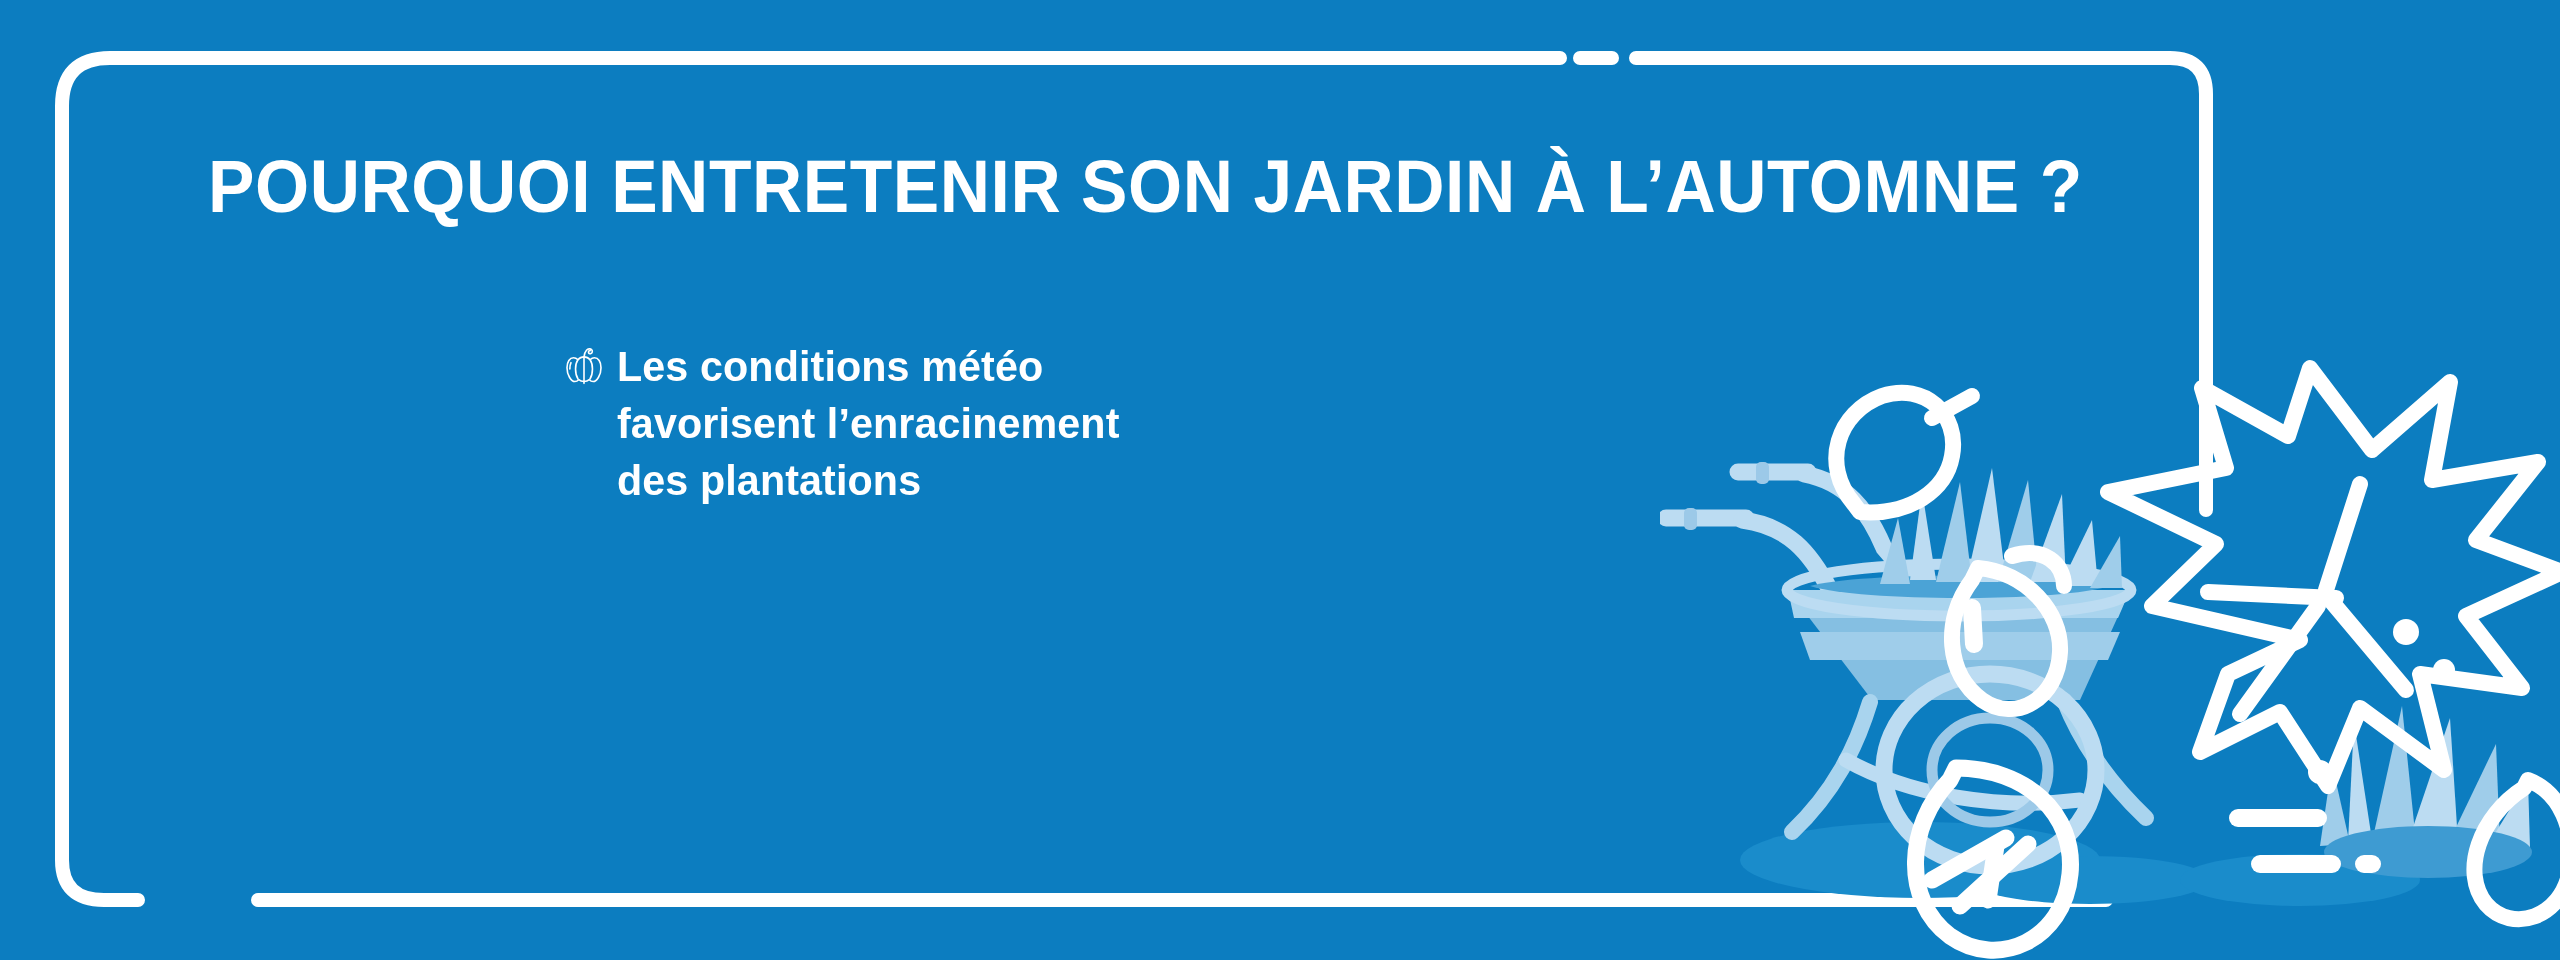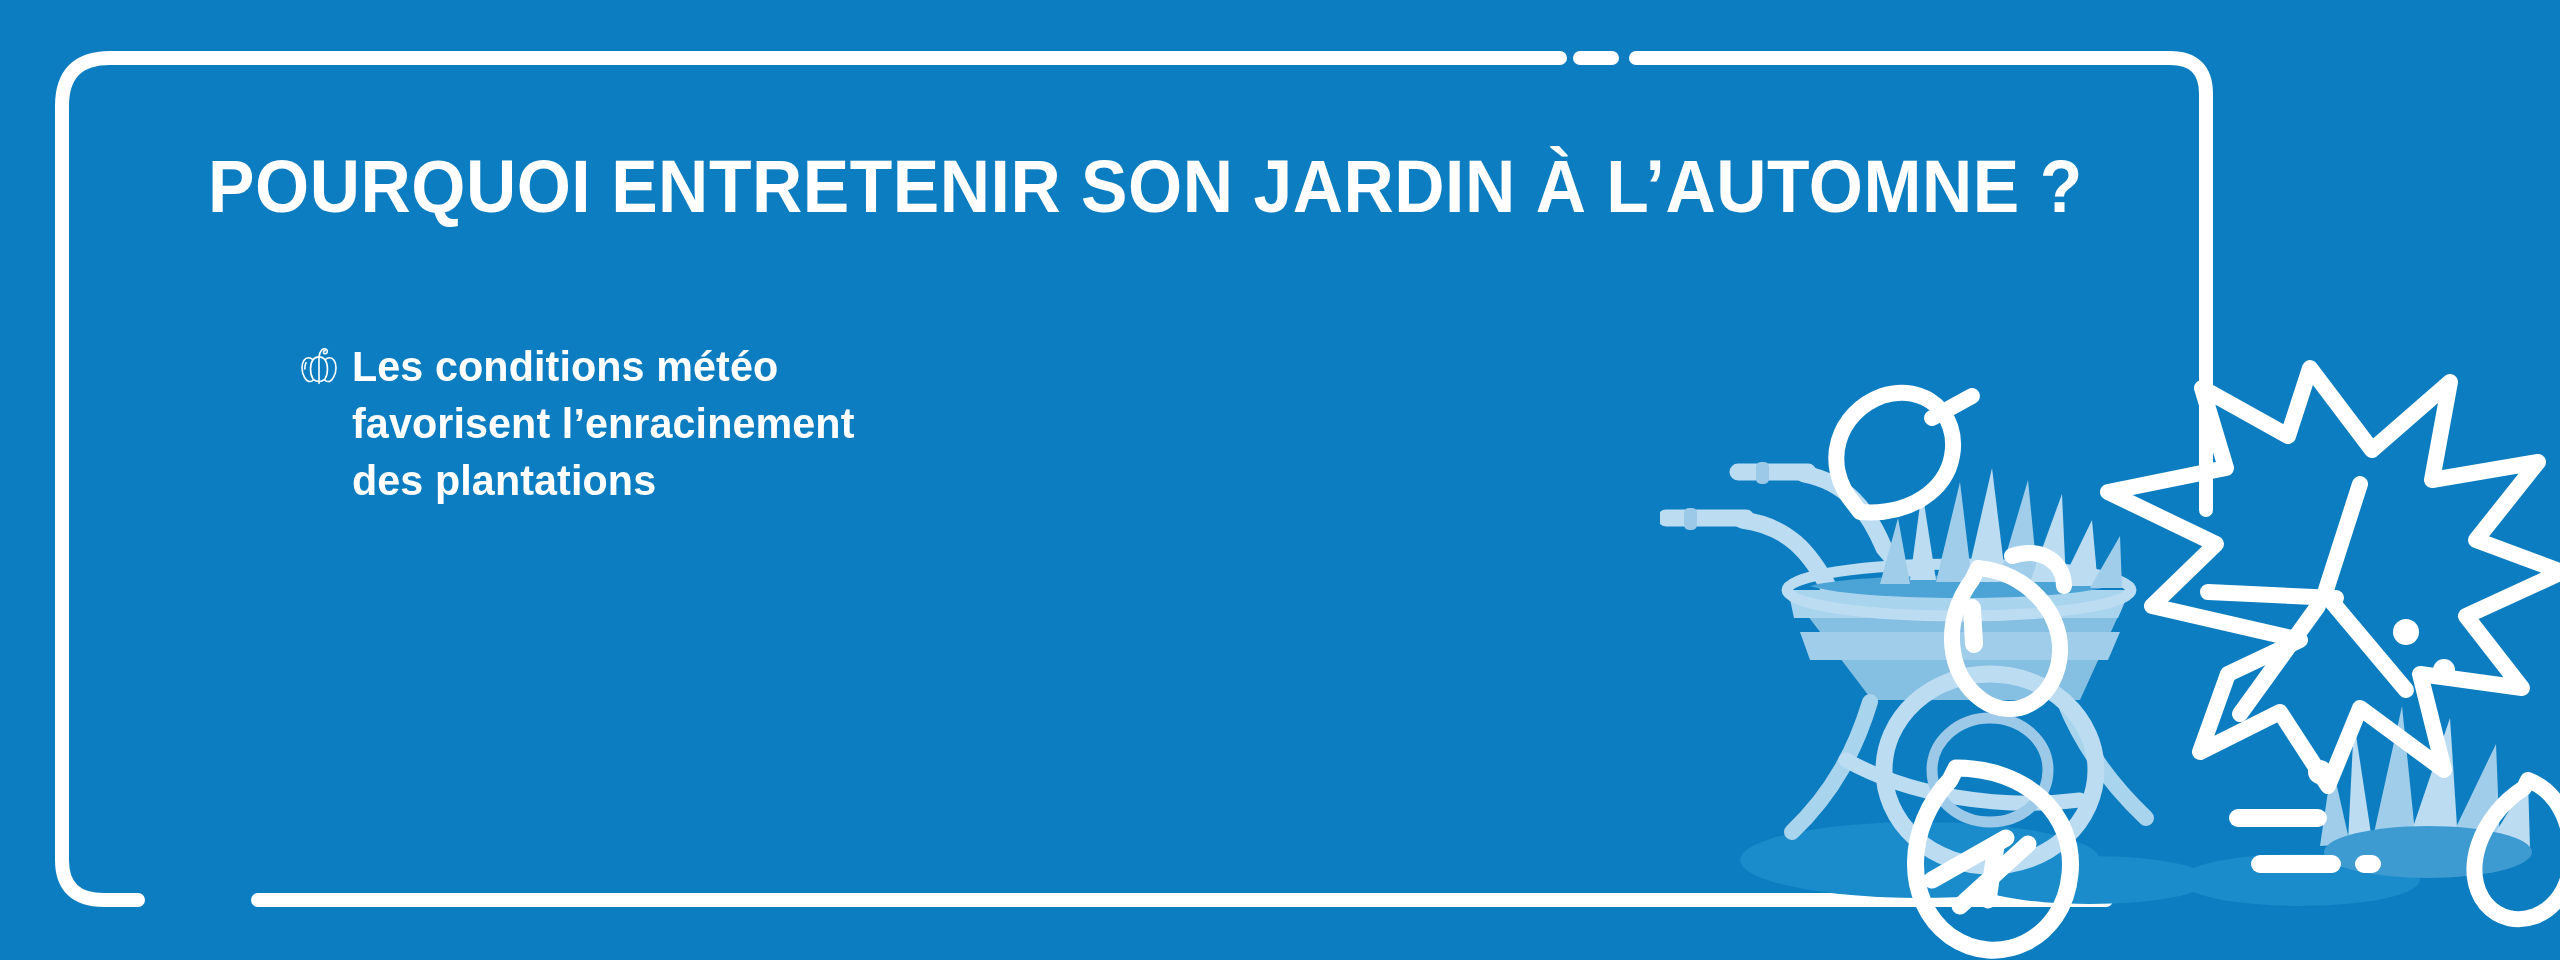--- a/index.html
+++ b/index.html
@@ -51,21 +51,21 @@
     position:absolute;
     left:300px;top:338px;
     width:1700px;
     display:flex;
     flex-direction:row;
     gap:0px;
   }
   .bullet-column{
     width:840px;
     display:flex;
-    flex-direction:column;
+    flex-direction:row;
     gap:66px;
     justify-content:flex-end;
   }
   .bullet-item{
     display:flex;
     flex-direction:row;
     align-items:flex-start;
     gap:14px;
   }
   .pumpkin-icon{

